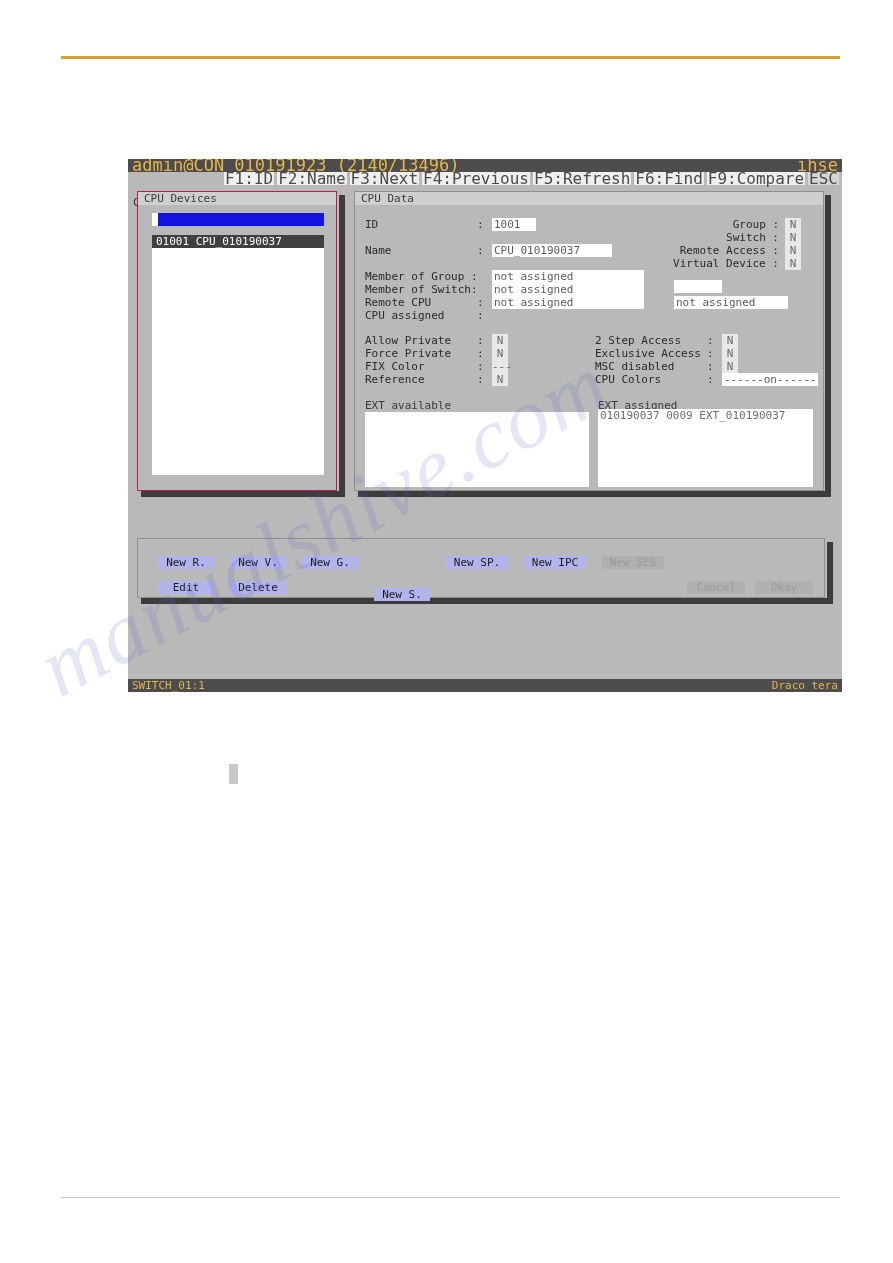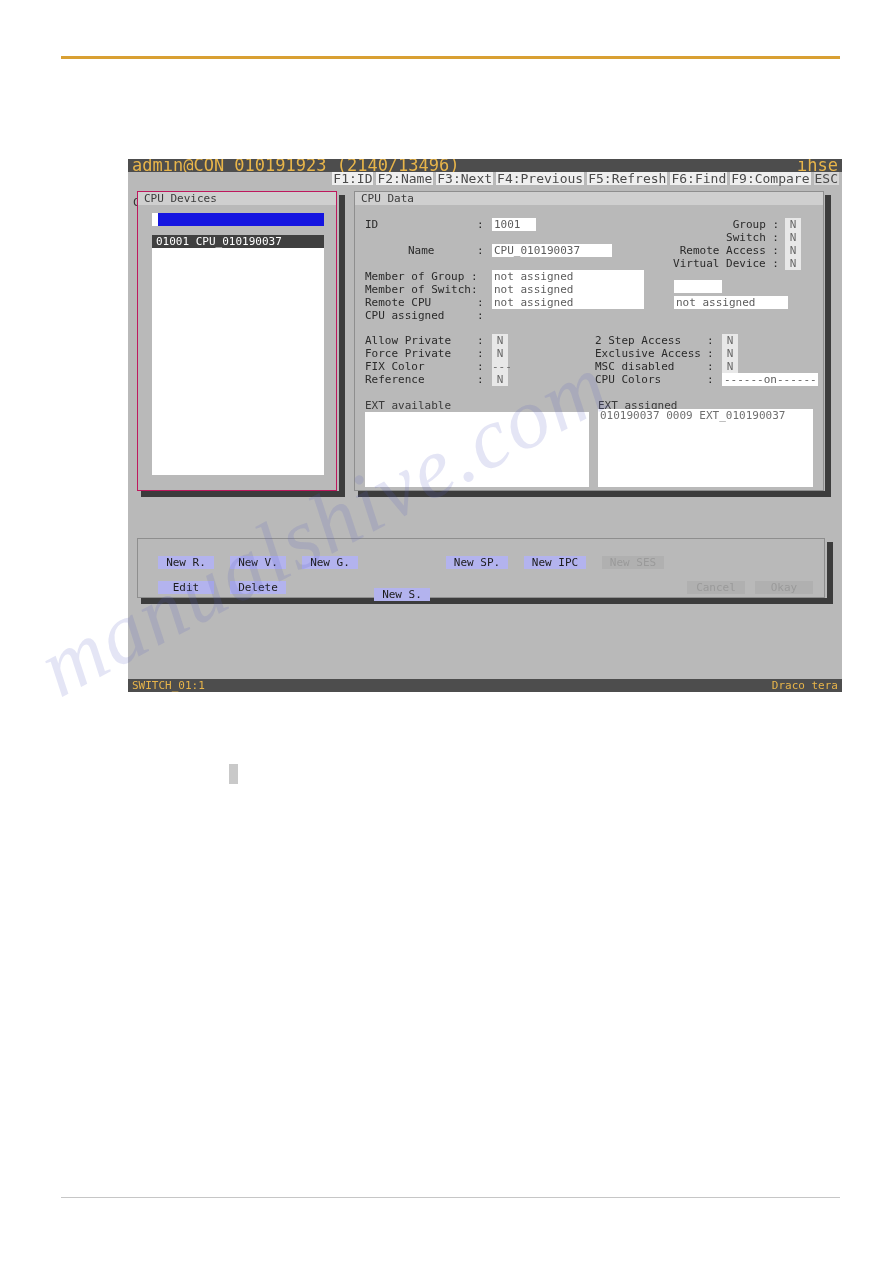--- a/index.html
+++ b/index.html
@@ -111,21 +111,21 @@
   .fkeys {
     position: absolute;
     right: 3px; top: 0px;
     display: flex;
     gap: 3px;
     align-items: center;
   }
   .fkey {
     background: #efefef;
     color: #4a4a4a;
-    font-size: 13px;
+    font-size: 16px;
     line-height: 13px;
     padding: 0 1px;
     white-space: nowrap;
   }
   .fkey.esc { background: #d6d6d6; }
 
   
   .panel {
     position: absolute;
     background: #b9b9b9;
@@ -370,21 +370,21 @@
     <div class="fieldrow" style="left:10px; top:26px;">
       <span>ID</span>
     </div>
     <div class="fieldrow" style="left:122px; top:26px;">
       <span>:</span>
     </div>
     <div class="fieldrow" style="left:137px; top:26px;">
       <span class="val" style="width:44px;">1001</span>
     </div>
 
-    <div class="fieldrow" style="left:10px; top:52px;margin-left:43px;">
+    <div class="fieldrow" style="left:10px; top:52px;">
       <span>Name</span>
     </div>
     <div class="fieldrow" style="left:122px; top:52px;">
       <span>:</span>
     </div>
     <div class="fieldrow" style="left:137px; top:52px;">
       <span class="val" style="width:120px;">CPU_010190037</span>
     </div>
 
     <div class="fieldrow" style="left:10px; top:78px;">

